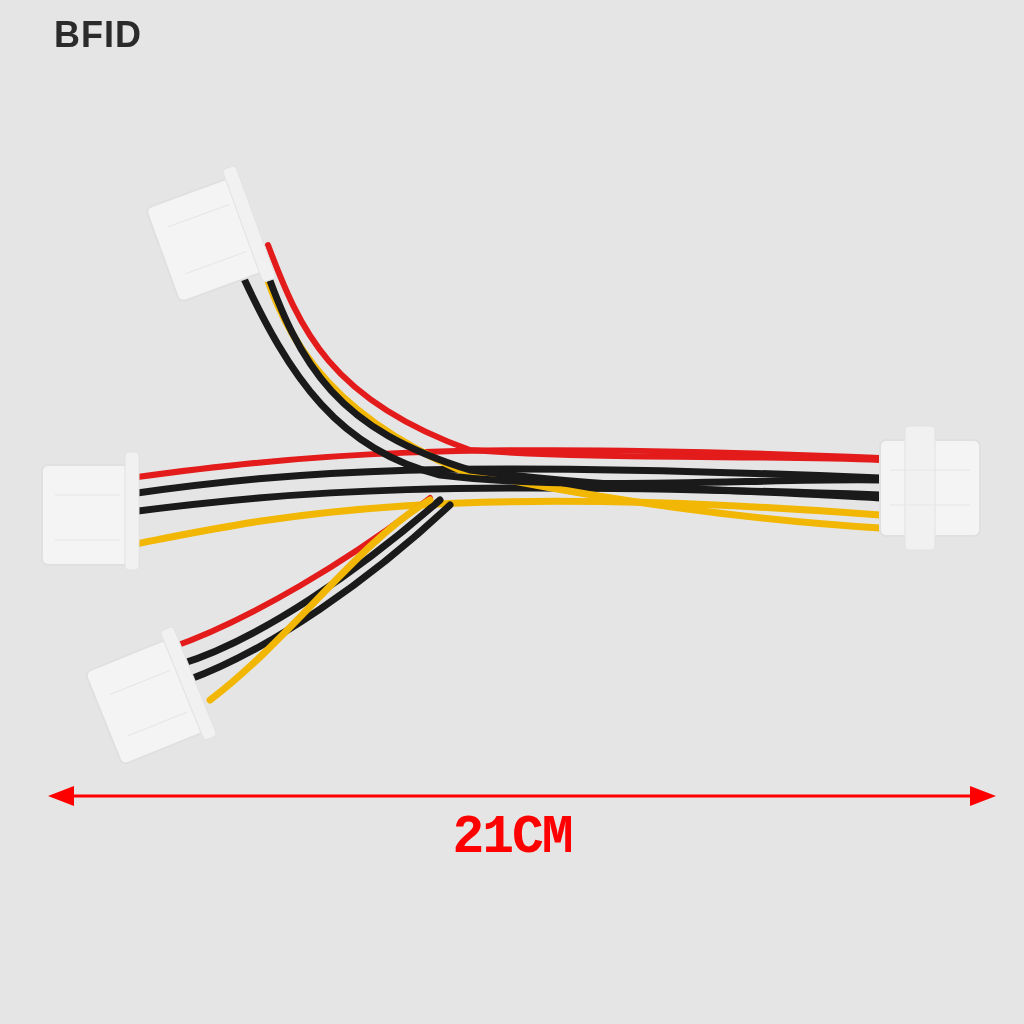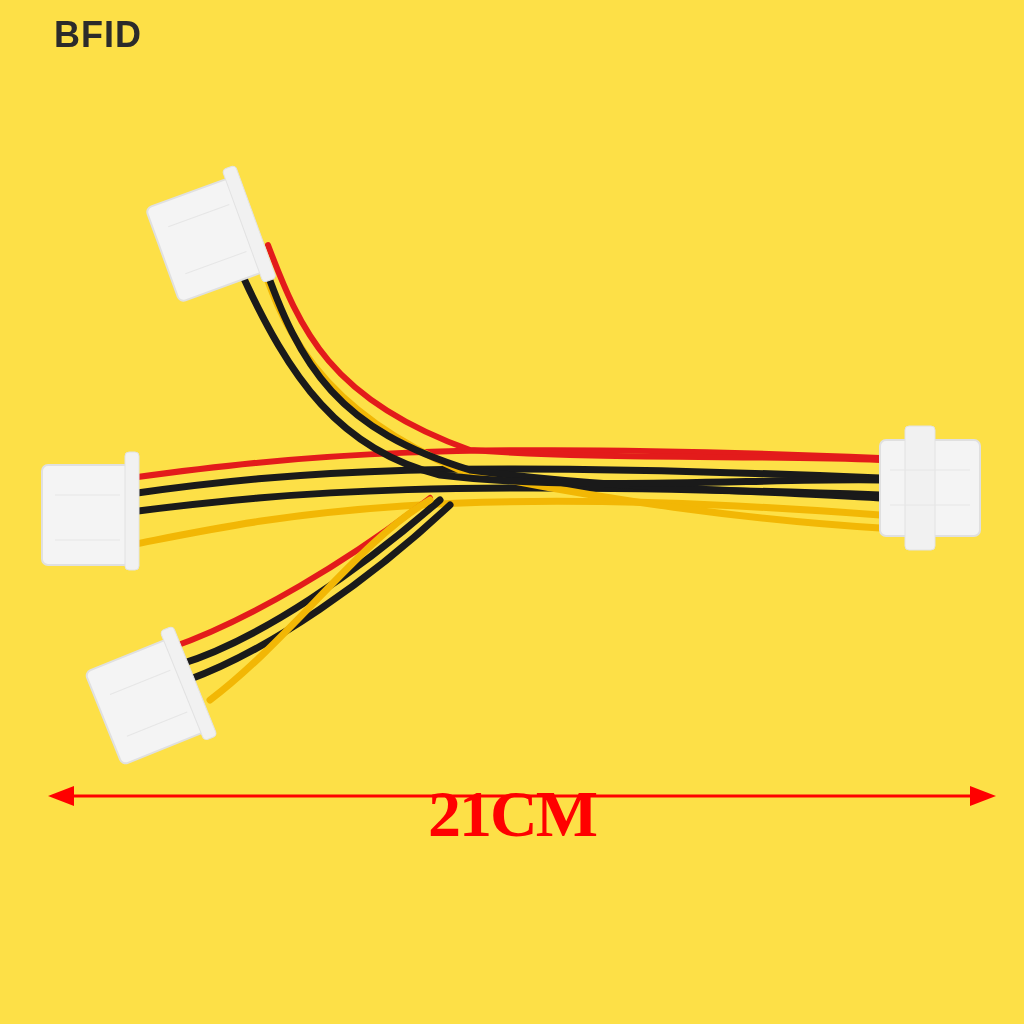--- a/index.html
+++ b/index.html
@@ -1,19 +1,19 @@
 <!DOCTYPE html>
 <html><head>
 <meta charset="utf-8">
 <style>
   html, body { margin:0; padding:0; background:#ffffff; }
-  .canvas { position:relative; width:1024px; height:1024px; background:#fde047; overflow:hidden; font-family:"Liberation Sans", sans-serif; }
+  .canvas { position:relative; width:1024px; height:1024px; background:#e5e5e5; overflow:hidden; font-family:"Liberation Sans", sans-serif; }
   .brand { position:absolute; left:54px; top:14px; font-size:36px; font-weight:bold; color:#2b2b2b; letter-spacing:1px; font-family:"Liberation Sans", sans-serif; }
   .illustration { position:absolute; left:0; top:0; width:1024px; height:1024px; }
-  .dimension-label { position:absolute; left:0; width:1024px; top:776px; text-align:center; font-size:66px; font-weight:bold; color:#ff0000; font-family:Liberation Serif, serif; letter-spacing:-2px; }
+  .dimension-label { position:absolute; left:0; width:1024px; top:808px; text-align:center; font-size:53px; font-weight:bold; color:#ff0000; font-family:Liberation Mono, monospace; letter-spacing:-2px; }
 </style>
 </head>
 <body>
 
 <div class="canvas">
   <div class="brand">BFID</div>
 
   <svg class="illustration" viewBox="0 0 1024 1024">
 
     <g fill="none" stroke-linecap="round">

